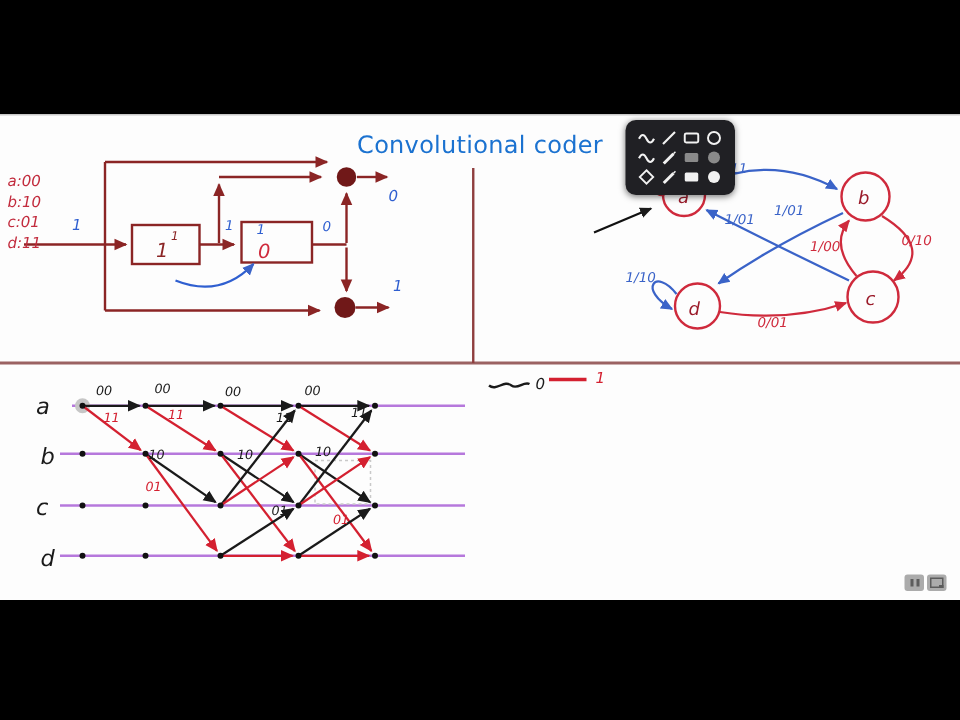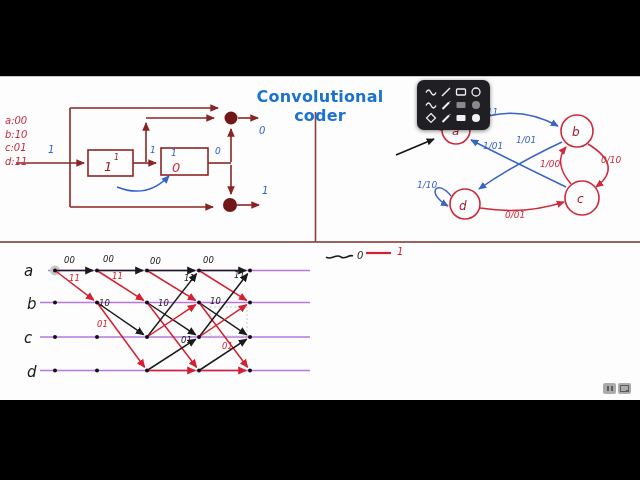--- a/index.html
+++ b/index.html
@@ -1,21 +1,21 @@
 <!DOCTYPE html>
 <html><head>
 <meta charset="utf-8">
 <style>
   html,body{margin:0;padding:0;background:#000;}
   body{width:640px;height:480px;overflow:hidden;font-family:"DejaVu Sans",sans-serif;}
   .stage{position:relative;width:640px;height:480px;background:#000;}
   .letterbox{position:absolute;left:0;width:640px;background:#000;}
   .canvas{position:absolute;left:0;top:76px;width:640px;height:324px;background:#fdfdfd;border-top:1px solid #c9c9c9;box-sizing:border-box;}
   #ink{position:absolute;left:0;top:0;z-index:2;pointer-events:none;}
-  .title{position:absolute;left:228px;top:87px;width:184px;text-align:center;font-weight:bold;font-size:16px;color:#1b72d0;letter-spacing:.2px;z-index:3;}
+  .title{position:absolute;left:228px;top:87px;width:184px;text-align:center;font-weight:normal;font-size:16px;color:#1b72d0;letter-spacing:.2px;z-index:3;}
   .toolbar{position:absolute;left:417px;top:80px;width:73px;height:50px;background:#202024;border-radius:7px;
            box-shadow:0 1px 4px rgba(0,0,0,.5);display:grid;grid-template-columns:repeat(4,1fr);
            grid-template-rows:repeat(3,1fr);padding:5px 6px;box-sizing:border-box;align-items:center;justify-items:center;z-index:6;}
   .tb-cell{width:13px;height:13px;display:flex;align-items:center;justify-content:center;}
   .player{position:absolute;left:603px;top:383px;display:flex;gap:2px;z-index:5;}
   .pbtn{width:13px;height:11px;background:#ababab;border-radius:2px;display:flex;align-items:center;justify-content:center;gap:2px;border:0;padding:0;}
   .pbtn .bar{width:2px;height:5px;background:#5c5c5c;}
   .pbtn .winsq{width:7px;height:5px;border:1px solid #5c5c5c;position:relative;}
   .pbtn .winsq:after{content:"";position:absolute;right:-1px;bottom:-1px;width:3px;height:2px;background:#5c5c5c;}
   text{font-family:"DejaVu Sans",sans-serif;}

